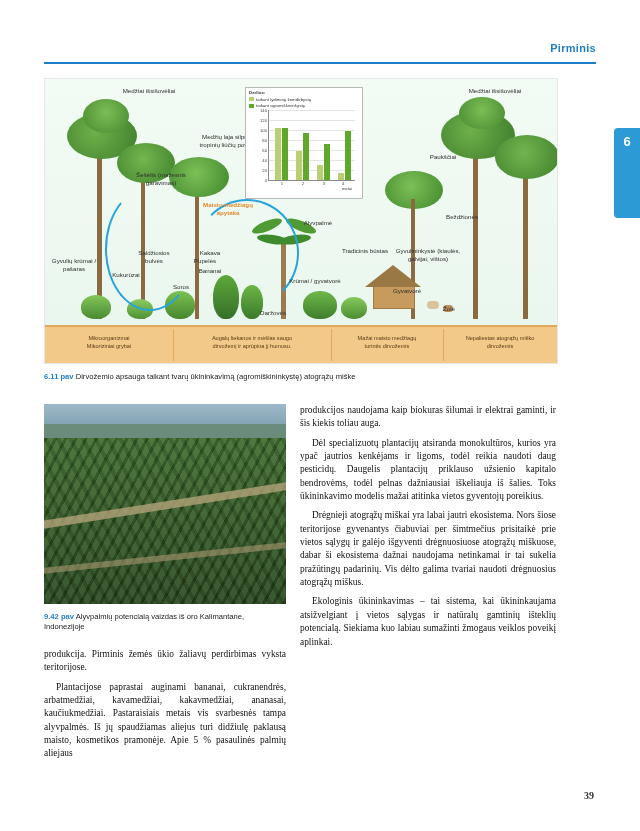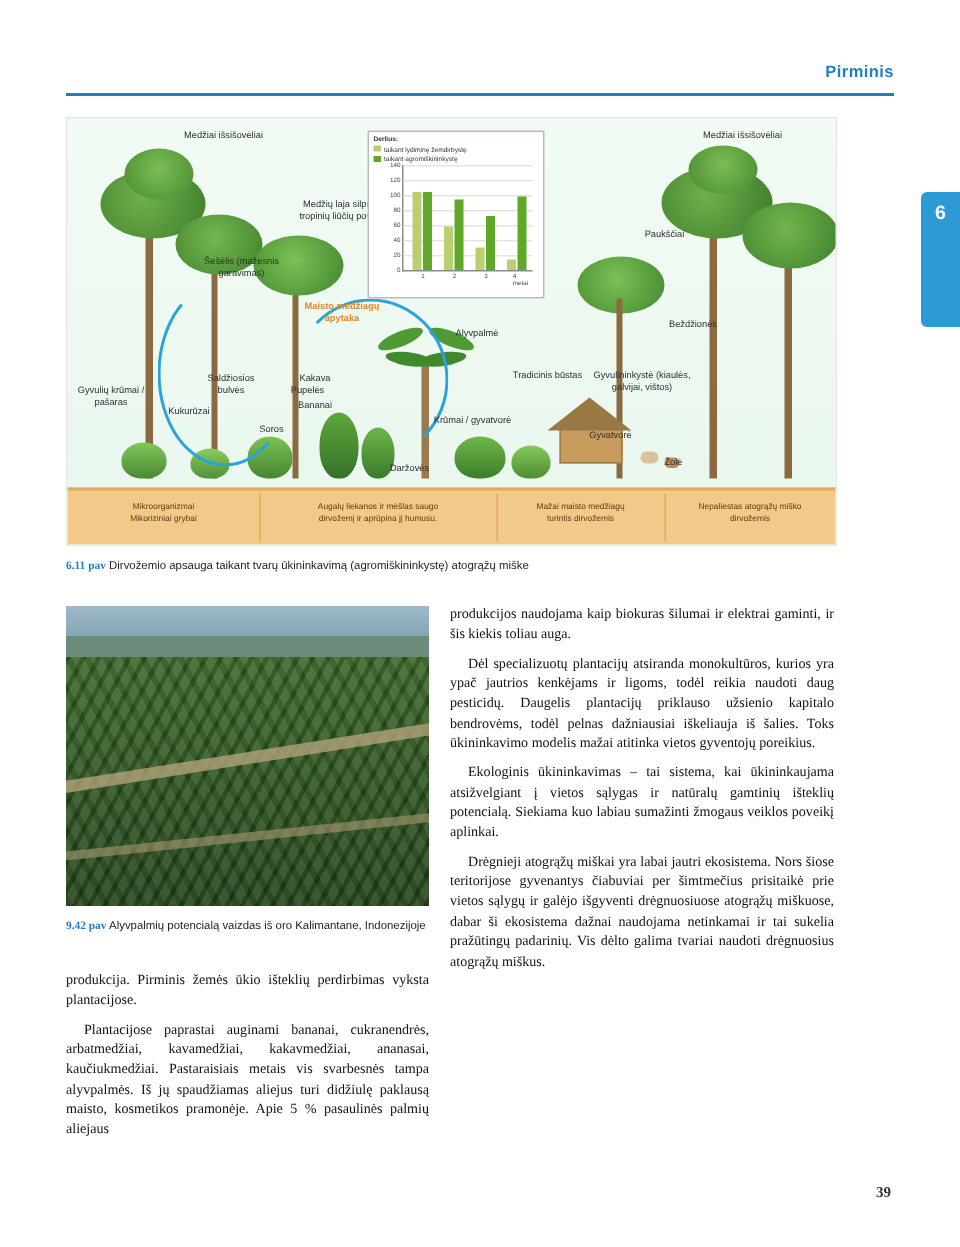--- a/index.html
+++ b/index.html
@@ -82,21 +82,21 @@
   .bar{position:absolute;bottom:0;width:6px;}
   .bar.a{background:#b9cf72;}
   .bar.b{background:#5fa82a;}
   .xtick{position:absolute;top:100%;margin-top:1px;transform:translateX(-50%);
     font-family:"Liberation Sans", sans-serif;font-size:4.2px;color:#444;}
   
   .cap{
     position:absolute;font-family:"Liberation Sans", sans-serif;font-size:7.6px;color:#222;
     line-height:1.35;
   }
-  .capnum{color:#1f7fc4;font-weight:bold;font-family:Liberation Serif, serif;}
+  .capnum{color:#1f7fc4;font-weight:bold;}
   
   .photo{
     position:absolute;left:44px;top:404px;width:242px;height:200px;overflow:hidden;
     background:#2f5a25;
   }
   .photo .sky2{position:absolute;left:0;top:0;width:100%;height:26px;background:linear-gradient(#9fb9c9,#7c9fae);}
   .photo .water{position:absolute;left:0;top:20px;width:100%;height:18px;background:#6b8c7a;}
   .photo .plantation{position:absolute;left:0;top:34px;width:100%;height:166px;
     background:
       repeating-linear-gradient(118deg, rgba(0,0,0,.18) 0 3px, rgba(255,255,255,.05) 3px 9px),
@@ -273,25 +273,25 @@
     <div class="road"></div>
     <div class="road2"></div>
   </div>
 
   <div class="cap" style="left:44px;top:612px;width:240px;">
     <span class="capnum">9.42 pav</span>
     <span>Alyvpalmių potencialą vaizdas iš oro Kalimantane, Indonezijoje</span>
   </div>
 
   <div class="col" style="left:44px;top:648px;width:242px;">
-    <p class="noind">produkcija. Pirminis žemės ūkio išteklių perdirbimas vyksta plantacijose.</p>
+    <p class="noind">produkcija. Pirminis žemės ūkio žaliavų perdirbimas vyksta teritorijose.</p>
     <p>Plantacijose paprastai auginami bananai, cukranendrės, arbatmedžiai, kavamedžiai, kakavmedžiai, ananasai, kaučiukmedžiai. Pastaraisiais metais vis svarbesnės tampa alyvpalmės. Iš jų spaudžiamas aliejus turi didžiulę paklausą maisto, kosmetikos pramonėje. Apie 5 % pasaulinės palmių aliejaus</p>
   </div>
 
   <div class="col" style="left:300px;top:404px;width:256px;">
     <p class="noind">produkcijos naudojama kaip biokuras šilumai ir elektrai gaminti, ir šis kiekis toliau auga.</p>
     <p>Dėl specializuotų plantacijų atsiranda monokultūros, kurios yra ypač jautrios kenkėjams ir ligoms, todėl reikia naudoti daug pesticidų. Daugelis plantacijų priklauso užsienio kapitalo bendrovėms, todėl pelnas dažniausiai iškeliauja iš šalies. Toks ūkininkavimo modelis mažai atitinka vietos gyventojų poreikius.</p>
+    <p>Drėgnieji atogrąžų miškai yra labai jautri ekosistema. Nors šiose teritorijose gyvenantys čiabuviai per šimtmečius prisitaikė prie vietos sąlygų ir galėjo išgyventi drėgnuosiuose atogrąžų miškuose, dabar ši ekosistema dažnai naudojama netinkamai ir tai sukelia pražūtingų padarinių. Vis dėlto galima tvariai naudoti drėgnuosius atogrąžų miškus.</p>
     <p>Ekologinis ūkininkavimas – tai sistema, kai ūkininkaujama atsižvelgiant į vietos sąlygas ir natūralų gamtinių išteklių potencialą. Siekiama kuo labiau sumažinti žmogaus veiklos poveikį aplinkai.</p>
-    <p>Drėgnieji atogrąžų miškai yra labai jautri ekosistema. Nors šiose teritorijose gyvenantys čiabuviai per šimtmečius prisitaikė prie vietos sąlygų ir galėjo išgyventi drėgnuosiuose atogrąžų miškuose, dabar ši ekosistema dažnai naudojama netinkamai ir tai sukelia pražūtingų padarinių. Vis dėlto galima tvariai naudoti drėgnuosius atogrąžų miškus.</p>
   </div>
 
   <div class="pageno">39</div>
 </div>
 
 </body></html>

